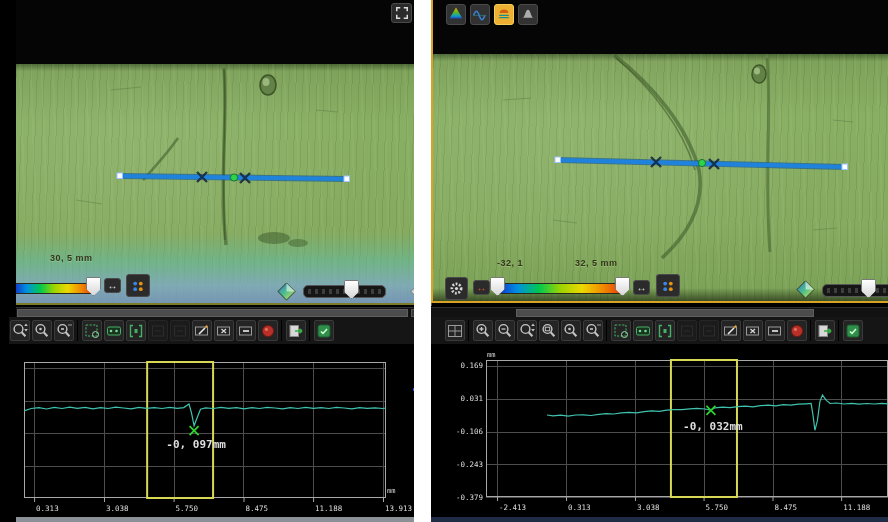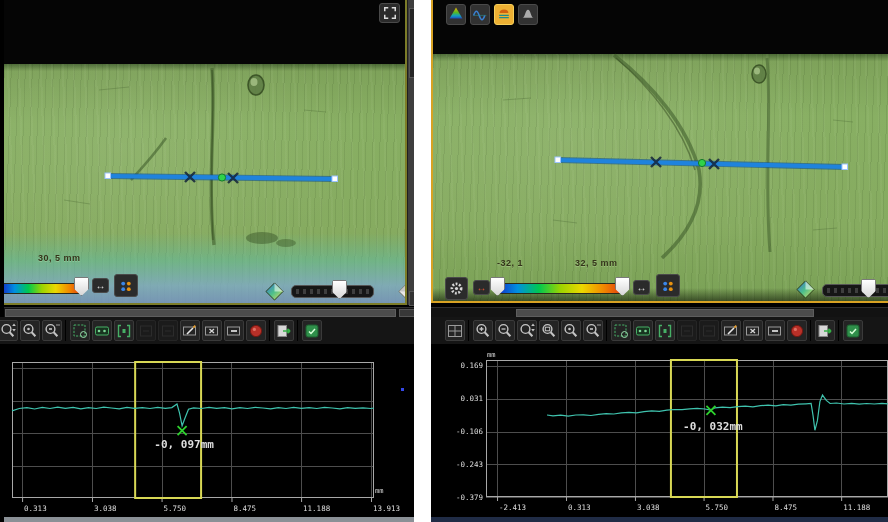--- a/index.html
+++ b/index.html
@@ -1,19 +1,19 @@
 <!DOCTYPE html>
 <html><head>
 <meta charset="utf-8">
 <style>
   html,body{margin:0;padding:0;background:#000;}
   #app{position:relative;width:888px;height:522px;background:#000;overflow:hidden;
        font-family:"Liberation Sans",sans-serif;}
   .panel{position:absolute;top:0;height:522px;}
-  #panel-left{left:4px;width:414px;}
+  #panel-left{left:16px;width:414px;}
   #panel-gap{position:absolute;left:414px;top:0;width:17px;height:522px;background:#fff;}
   #panel-right{left:431px;width:457px;}
 
   
   .image-view{position:absolute;top:0;overflow:hidden;background:#050505;}
   #panel-left .image-view{left:0;width:401px;height:303px;border-right:2px solid #7c7c28;border-bottom:2px solid #7c7c28;}
   #panel-right .image-view{left:0;width:455px;height:301px;border-left:2px solid #d8a223;border-bottom:2px solid #d8a223;}
   .surface{position:absolute;left:0;right:0;
     background:
       radial-gradient(ellipse at 30% 35%, rgba(255,255,255,0.07), rgba(0,0,0,0) 60%),

